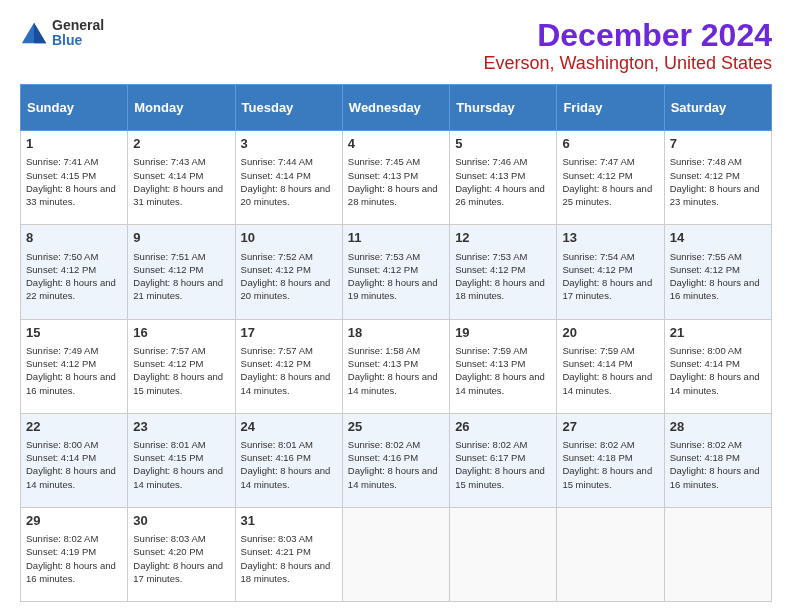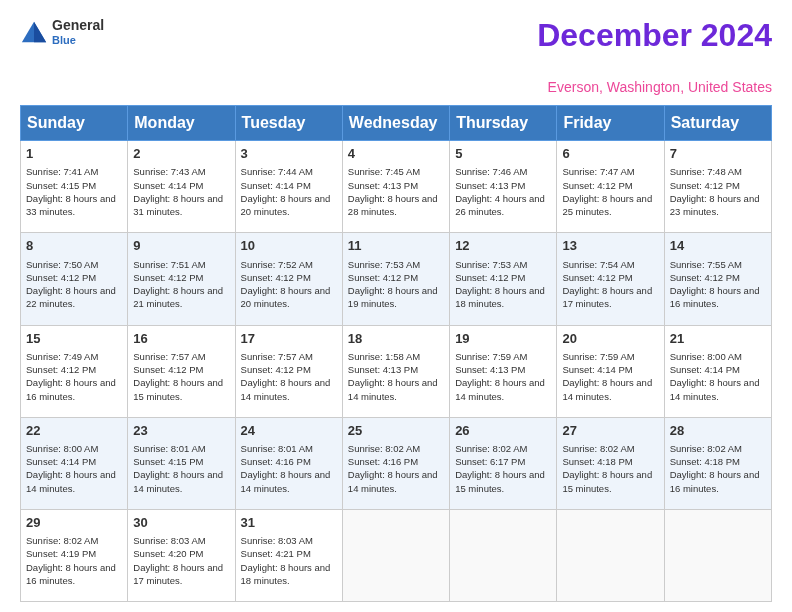--- a/index.html
+++ b/index.html
@@ -32,55 +32,54 @@
       display: flex;
       flex-direction: column;
       line-height: 1.1;
     }
     .logo-general {
       font-size: 14px;
       font-weight: bold;
       color: #333;
     }
     .logo-blue {
-      font-size: 11px;
+      font-size: 14px;
       font-weight: bold;
       color: #2d6dbf;
     }
     .logo-icon {
       width: 28px;
       height: 28px;
     }
     .title-block {
       text-align: right;
     }
     .month-title {
       font-size: 32px;
       font-weight: bold;
       color: #6d28d9;
       line-height: 1.1;
     }
     .location {
-      font-size: 14px;
-      color: #ec4899;
-      margin-top: 26px;
+      font-size: 18px;
+      color: #b91c1c;
     }
     .calendar {
       flex: 1;
       border: 1px solid #ccc;
       border-collapse: collapse;
       width: 100%;
       table-layout: fixed;
     }
     .calendar th {
       background: #3a7abf;
       color: #fff;
       text-align: left;
-      padding: 8px 6px;
-      font-size: 16px;
+      padding: 15px 6px;
+      font-size: 13px;
       font-weight: bold;
       border: 1px solid #5a9ae0;
     }
     .calendar td {
       border: 1px solid #ccc;
       vertical-align: top;
       padding: 4px 5px;
       font-size: 9.5px;
       color: #333;
       line-height: 1.4;

